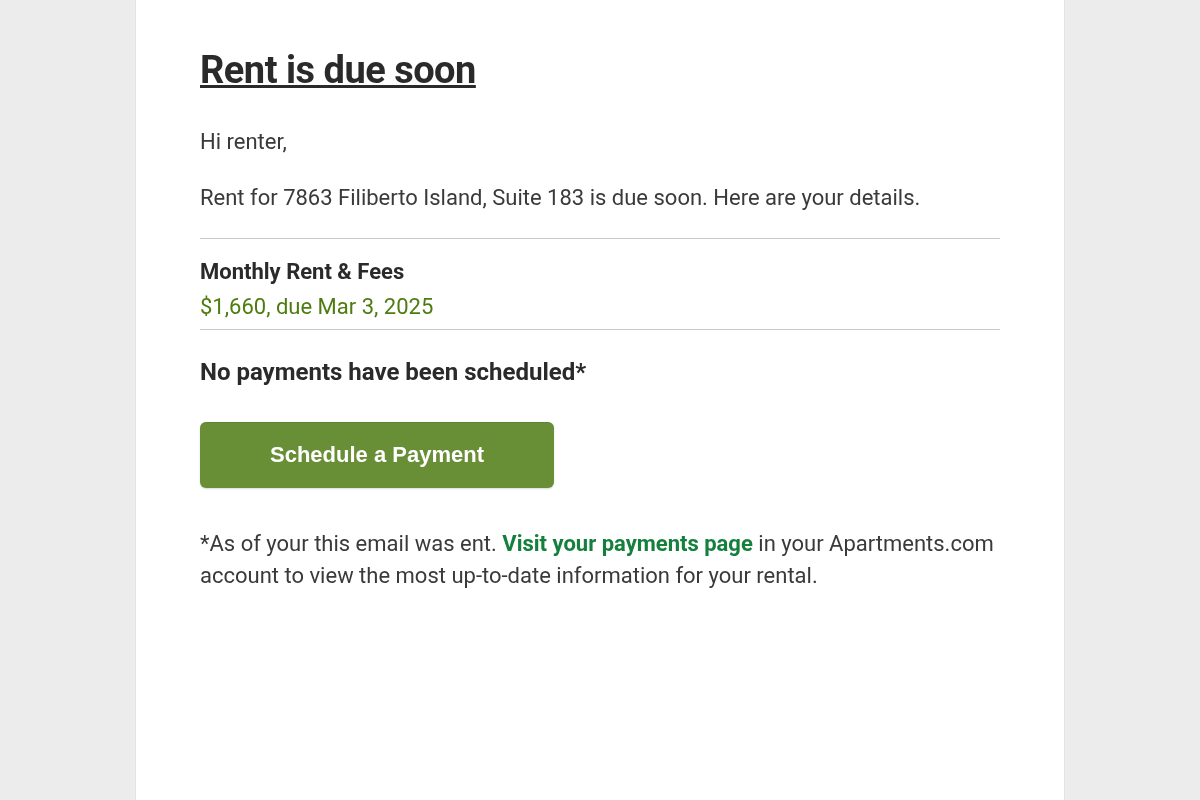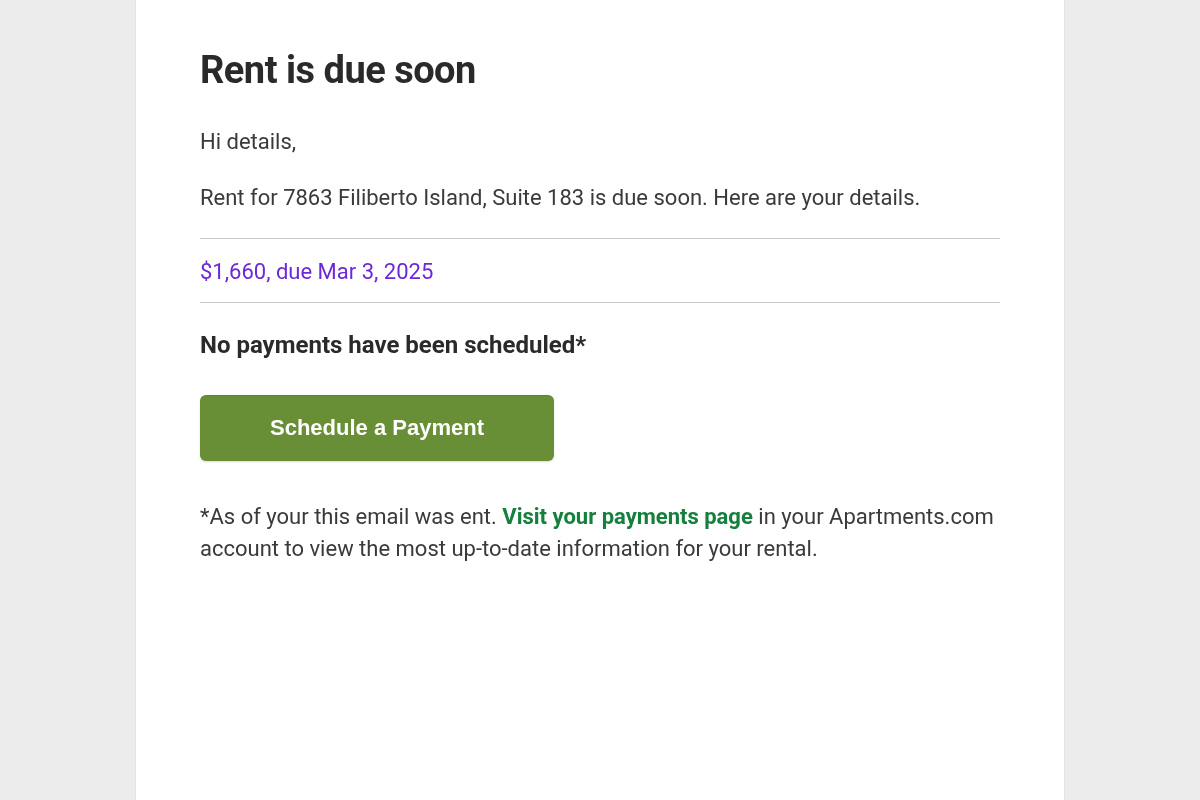--- a/index.html
+++ b/index.html
@@ -18,42 +18,43 @@
     border-left: 1px solid #e3e3e3;
     border-right: 1px solid #e3e3e3;
     padding: 48px 64px 40px 64px;
   }
   h1.title {
     font-size: 38px;
     font-weight: 700;
     color: #2a2a2a;
     margin-bottom: 34px;
     letter-spacing: -0.5px;
+    text-decoration: underline;
   }
   p.body {
     font-size: 22px;
     line-height: 1.45;
     color: #3a3a3a;
     margin-bottom: 24px;
   }
   hr.divider {
     border: none;
     border-top: 1px solid #c9c9c9;
     margin: 4px 0 20px 0;
   }
   .section-label {
     font-size: 22px;
     font-weight: 700;
     color: #2a2a2a;
     margin-bottom: 10px;
   }
   .section-value {
     font-size: 22px;
-    color: #6d28d9;
-    margin-bottom: 18px;
+    color: #4d7c0f;
+    margin-bottom: 10px;
   }
   .no-payments {
     font-size: 24px;
     font-weight: 700;
     color: #2a2a2a;
     margin-top: 28px;
     margin-bottom: 36px;
   }
   .btn-row {
     display: flex;
@@ -87,26 +88,27 @@
     color: #3a3a3a;
   }
 </style>
 </head>
 <body>
 
 <div class="card">
 
   <h1 class="title">Rent is due soon</h1>
 
-  <p class="body">Hi details,</p>
+  <p class="body">Hi renter,</p>
 
   <p class="body">Rent for 7863 Filiberto Island, Suite 183 is due soon. Here are your details.</p>
 
   <hr class="divider">
 
+  <div class="section-label">Monthly Rent &amp; Fees</div>
   <div class="section-value">$1,660, due Mar 3, 2025</div>
 
   <hr class="divider">
 
   <div class="no-payments">No payments have been scheduled*</div>
 
   <div class="btn-row">
     <button class="btn">Schedule a Payment</button>
   </div>
 

